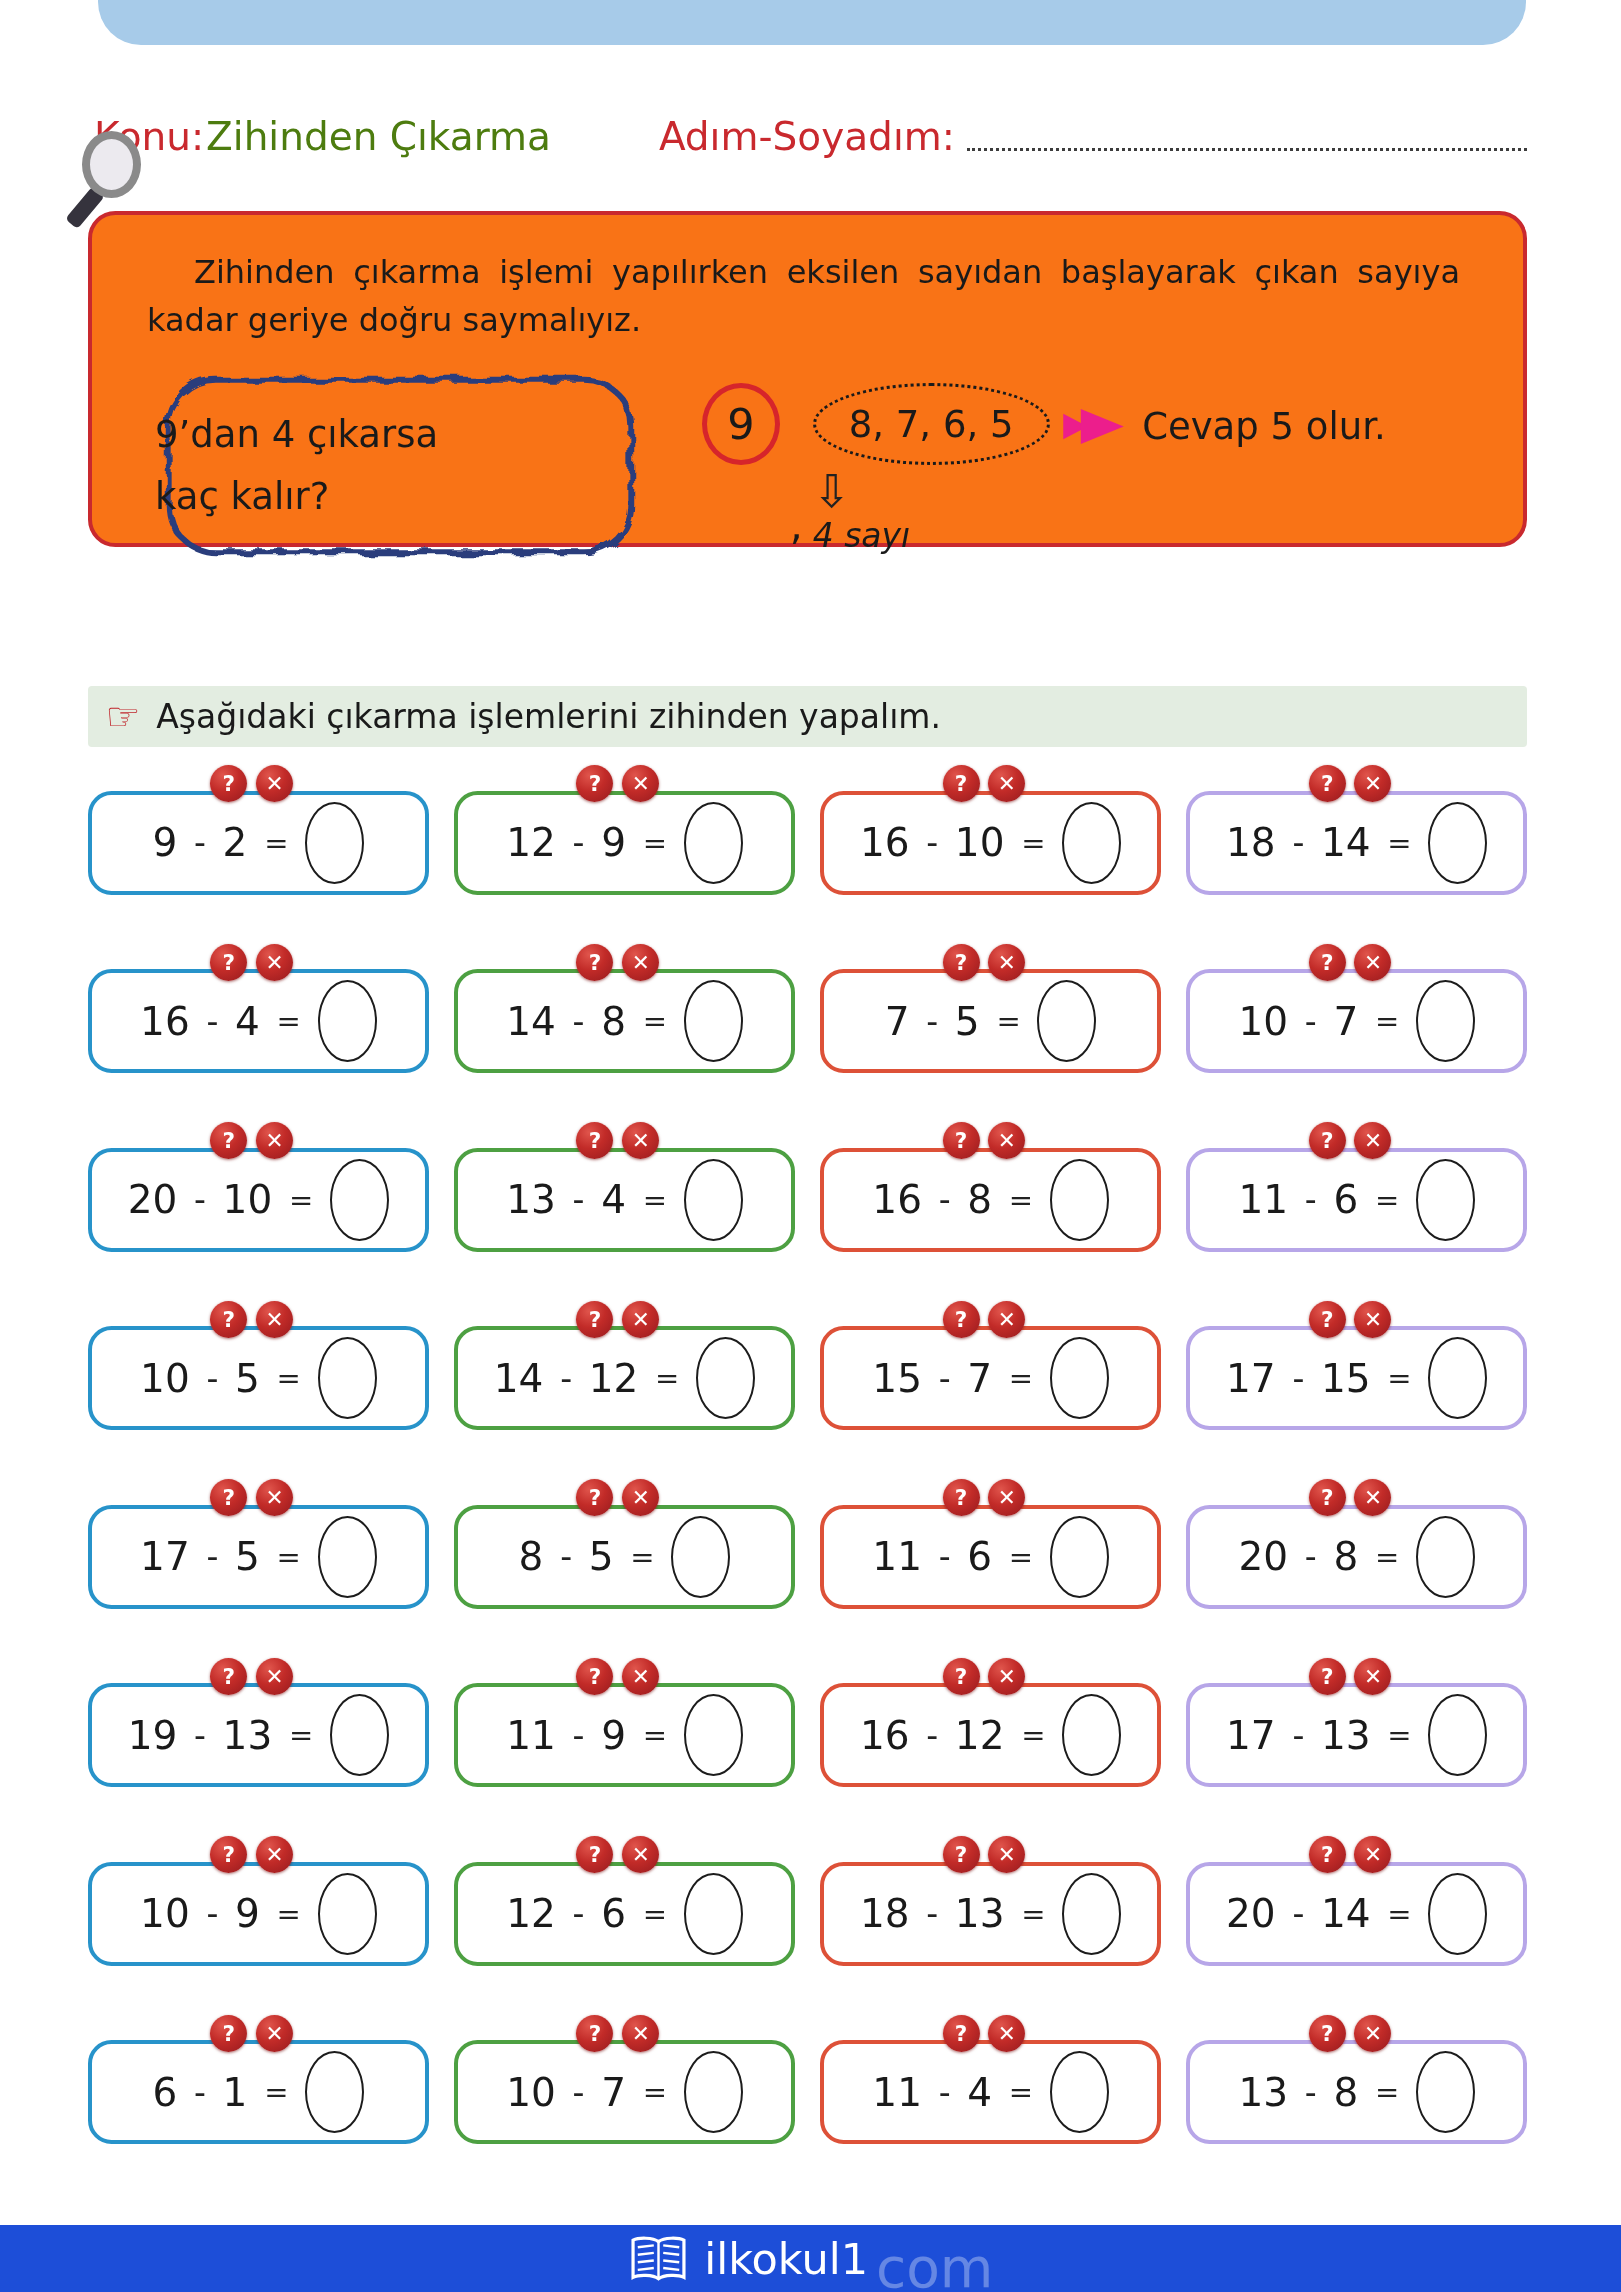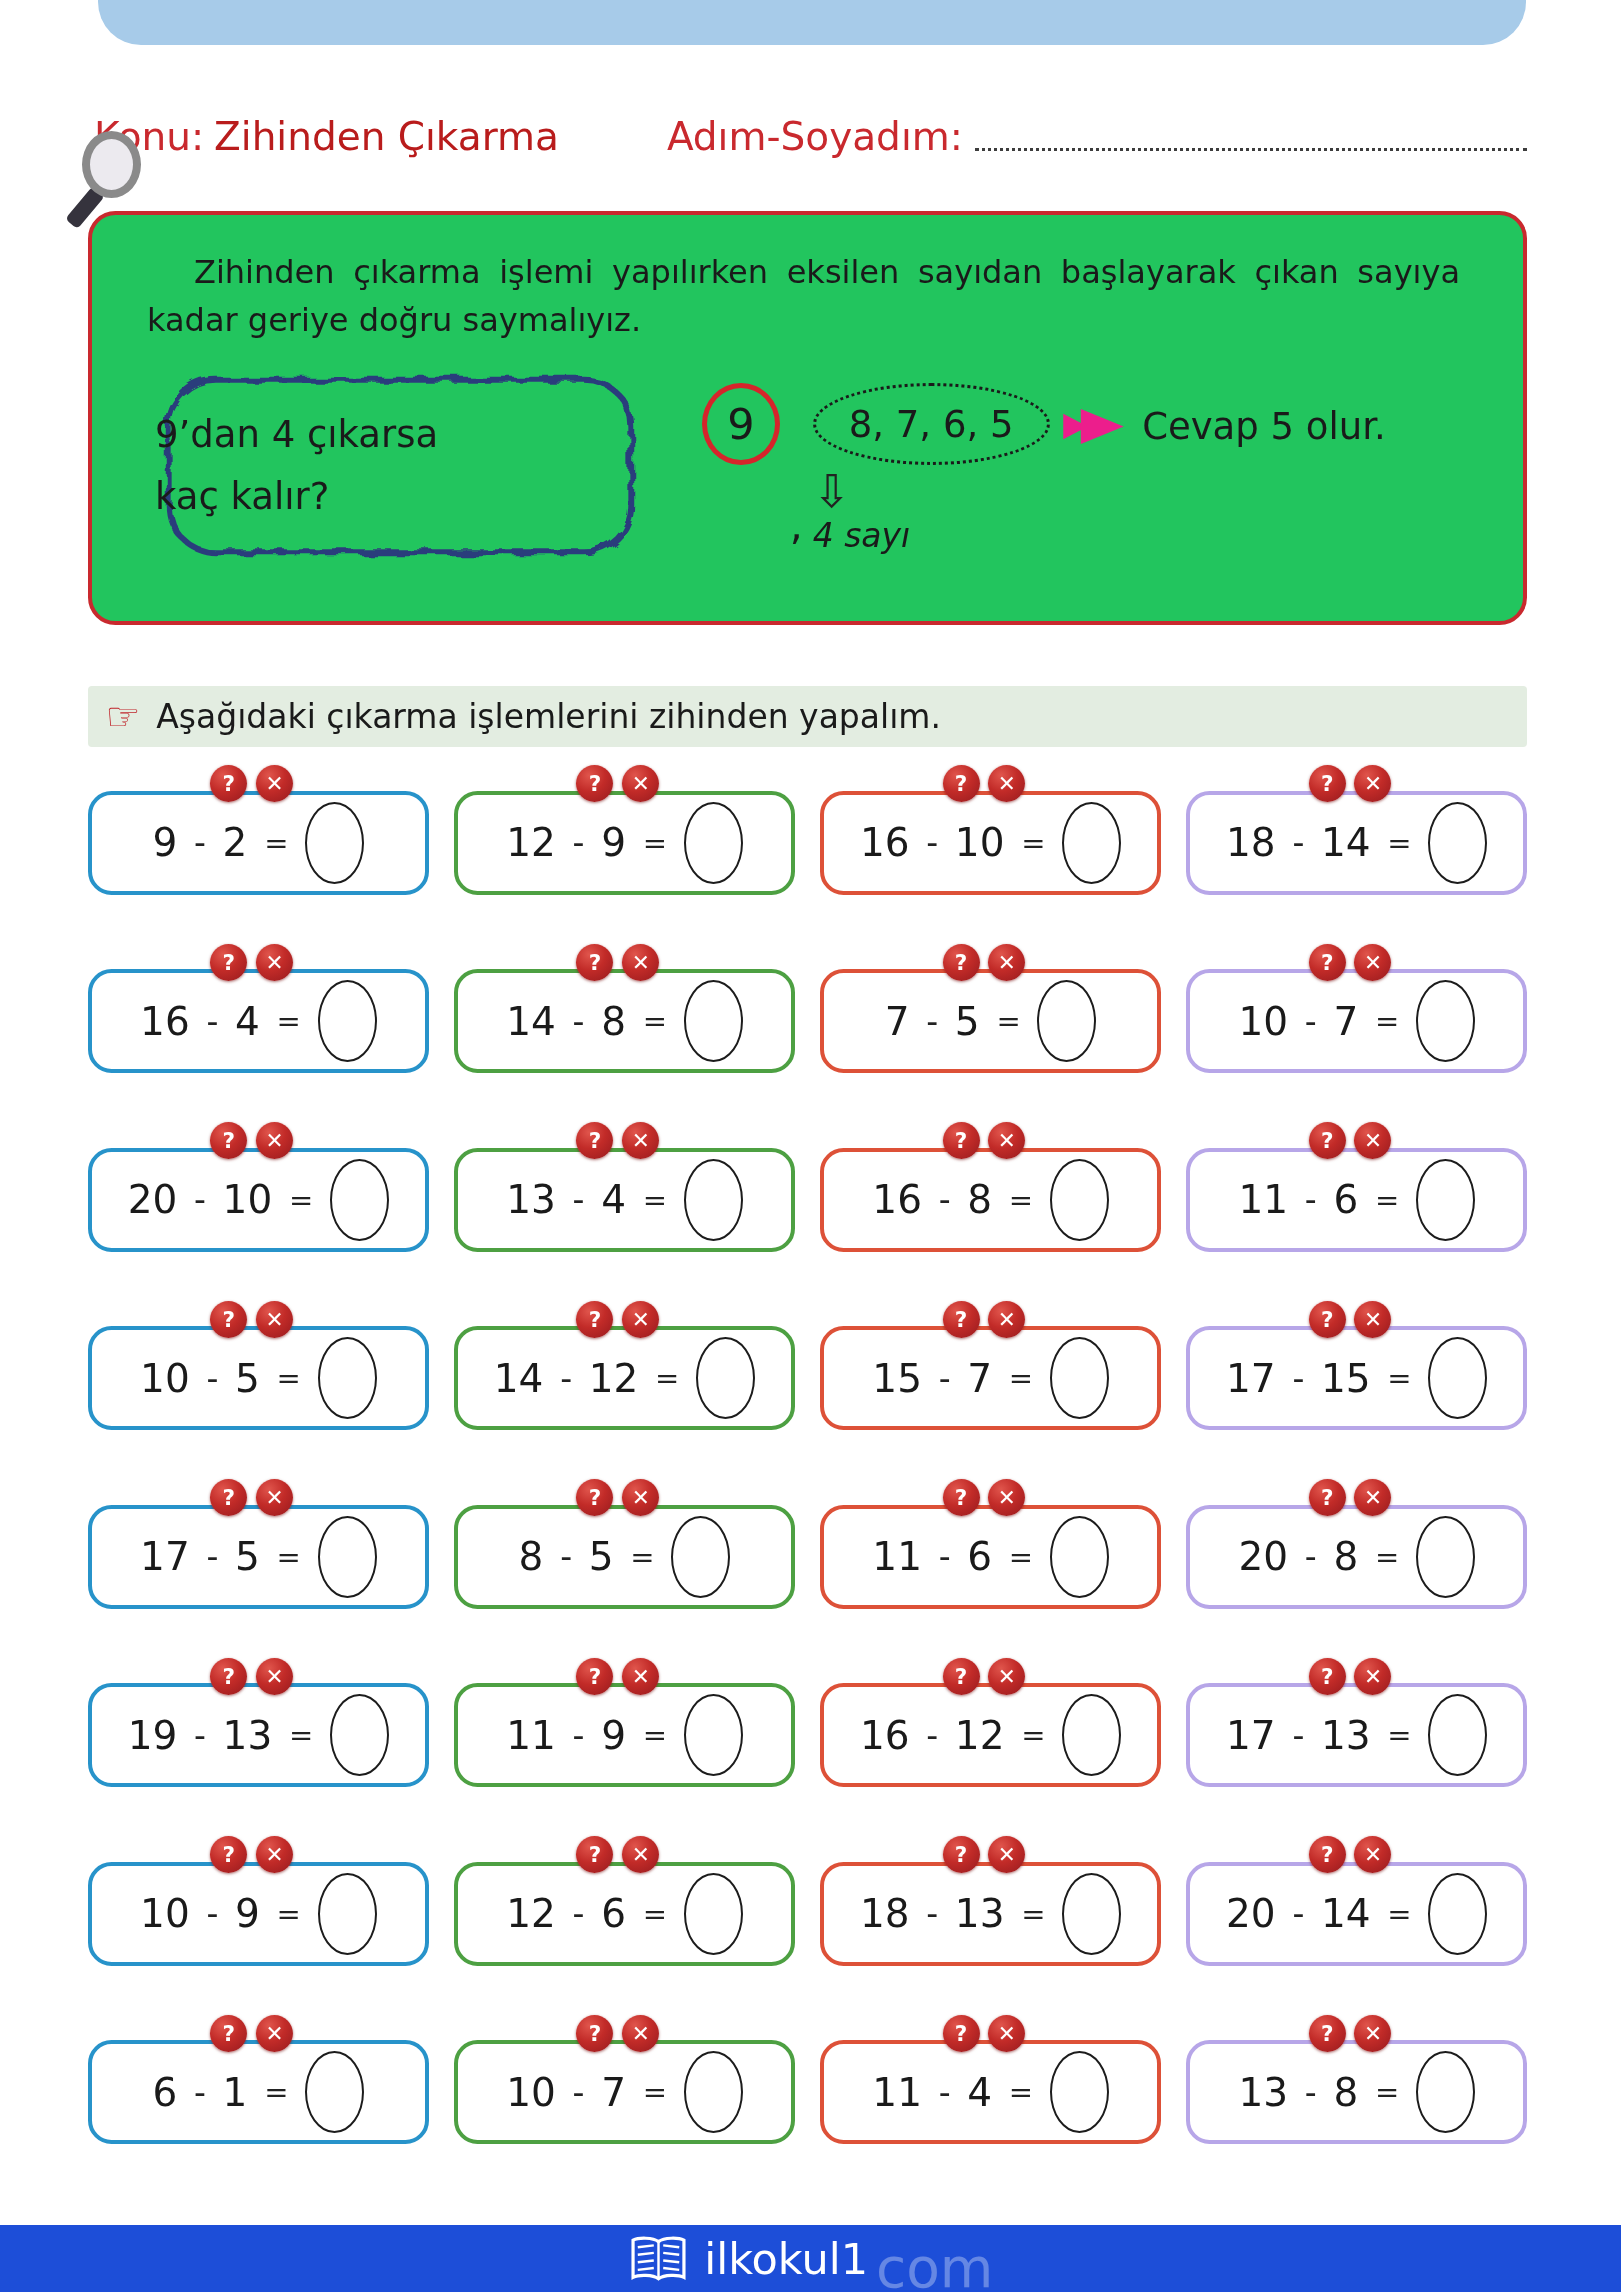--- a/index.html
+++ b/index.html
@@ -13,35 +13,35 @@
   }
 
   
   .topbar{ position:absolute; left:98px; top:0; width:1428px; height:45px;
     background:#a7cbe9; border-radius:0 0 43px 43px; }
 
   
   .header{ position:absolute; left:94px; top:114px; width:1433px;
     display:flex; align-items:flex-end; font-size:39px; }
   .red{ color:#c9292e; }
-  .topic{ color:#b91c1c; margin-left:10px; }
+  .topic{ color:#4d7c0f; margin-left:2px; }
   .name-label{ margin-left:108px;text-align:right; }
   .dotline{ flex:1; margin-left:11.8px; margin-bottom:7.8px;
     border-bottom:3.9px dotted #3d3d3d; height:33px; }
 
   
   .mag{ position:absolute; left:69px; top:131px; width:76px; height:102px; z-index:3; }
   .mag .lens{ position:absolute; right:3.9px; top:0; width:59px; height:67px;
     border:8.8px solid #8a8a8a; border-radius:50%; background:#eceaef; }
   .mag .handle{ position:absolute; left:7.8px; bottom:3.9px; width:15.7px; height:43px;
     background:#35333d; border-radius:4.9px; transform:rotate(40deg); }
 
   
-  .infobox{ position:absolute; left:88px; top:211px; width:1439px; height:414px;
-    border:4.9px solid #c9292e; border-radius:27.4px; background:#22c55e; }
+  .infobox{ position:absolute; left:88px; top:211px; width:1439px; height:336px;
+    border:4.9px solid #c9292e; border-radius:27.4px; background:#f97316; }
   .para{ padding:33px 63px 0 55px; font-size:32px; line-height:1.5;
     text-align:justify; text-indent:47px; }
 
   .example{ display:flex; align-items:flex-start; padding:23.5px 29px 0 63px; }
   .wavybox{ position:relative; width:490px; height:196px; flex:0 0 auto;
     display:flex; flex-direction:column; justify-content:center; align-items:flex-start;
     gap:19.6px; font-size:37px; }
   .wavybox svg{ position:absolute; inset:0; width:100%; height:100%; }
   .wavybox .qline{ position:relative; z-index:1; }
 

